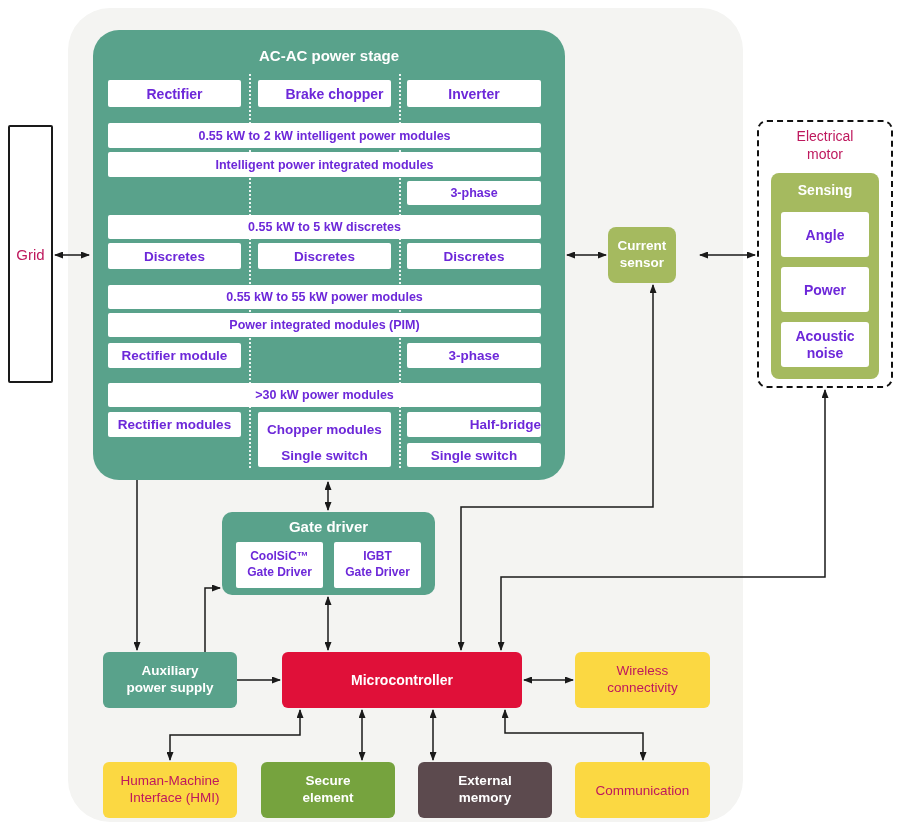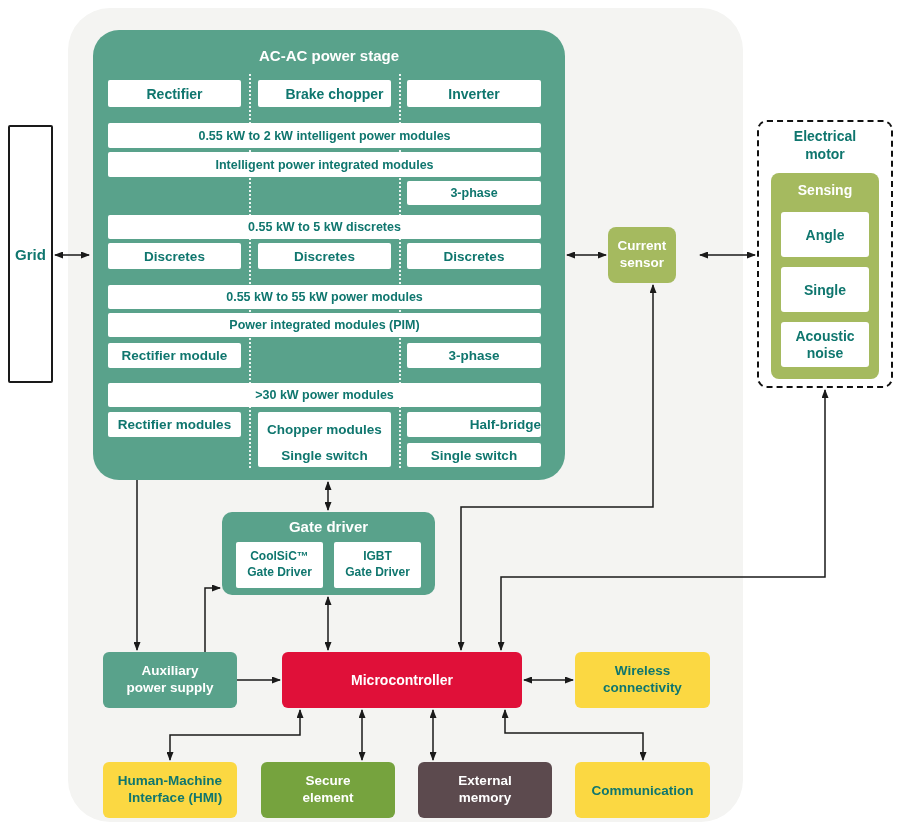--- a/index.html
+++ b/index.html
@@ -10,24 +10,24 @@
   .abs{position:absolute;box-sizing:border-box;}
   .bg{background:#f4f4f2;border-radius:42px;}
   .flexc{display:flex;align-items:center;justify-content:center;text-align:center;}
   .wrap{white-space:pre-line;}
   .teal{background:#59a28b;}
   .olive{background:#a5ba5f;}
   .red{background:#e01039;}
   .yellow{background:#fbd842;}
   .green{background:#76a33e;}
   .dark{background:#5c4a4e;}
-  .white-box{background:#ffffff;color:#0f766e;font-weight:bold;border-radius:2px;}
+  .white-box{background:#ffffff;color:#6d28d9;font-weight:bold;border-radius:2px;}
   .blk-title{color:#ffffff;font-weight:bold;text-align:center;}
   .txt-w{color:#ffffff;font-weight:bold;}
-  .txt-b{color:#0f766e;font-weight:bold;}
+  .txt-b{color:#be185d;font-weight:normal;}
   .dotted-sep{border-left:2px dotted rgba(255,255,255,0.9);width:0;}
   .dashed{border:2px dashed #111111;border-radius:10px;background:#ffffff;}
   .grid-box{background:#ffffff;border:2px solid #1a1a1a;border-radius:2px;}
   .fs15{font-size:15px;} .fs14{font-size:14px;} .fs13{font-size:13.5px;}
   .fs12{font-size:12.5px;} .fs11{font-size:12px;}
   svg.arrows{position:absolute;left:0;top:0;width:900px;height:828px;pointer-events:none;}
 </style>
 </head>
 <body>
 
@@ -117,21 +117,21 @@
 
   <div class="abs dashed" style="left:757px;top:120px;width:136px;height:268px;"></div>
   <div class="abs txt-b fs14 wrap" style="left:757px;top:127px;width:136px;text-align:center;line-height:1.3;">Electrical
 motor</div>
   <div class="abs olive" style="left:771px;top:173px;width:108px;height:206px;border-radius:8px;"></div>
   <div class="abs blk-title fs14" style="left:771px;top:182px;width:108px;">Sensing</div>
   <div class="abs white-box flexc fs14" style="left:781px;top:212px;width:88px;height:45px;border-radius:3px;">
       <span>Angle</span>
     </div>
   <div class="abs white-box flexc fs14" style="left:781px;top:267px;width:88px;height:45px;border-radius:3px;">
-      <span>Single</span>
+      <span>Power</span>
     </div>
   <div class="abs white-box flexc fs14 wrap" style="left:781px;top:322px;width:88px;height:45px;border-radius:3px;line-height:1.2;"><span>Acoustic
 noise</span></div>
 
   <div class="abs teal" style="left:222px;top:512px;width:213px;height:83px;border-radius:10px;"></div>
   <div class="abs blk-title fs15" style="left:222px;top:518px;width:213px;">Gate driver</div>
   <div class="abs white-box flexc fs11 wrap" style="left:236px;top:542px;width:87px;height:46px;line-height:1.3;"><span>CoolSiC™
 Gate Driver</span></div>
   <div class="abs white-box flexc fs11 wrap" style="left:334px;top:542px;width:87px;height:46px;line-height:1.3;"><span>IGBT
 Gate Driver</span></div>

